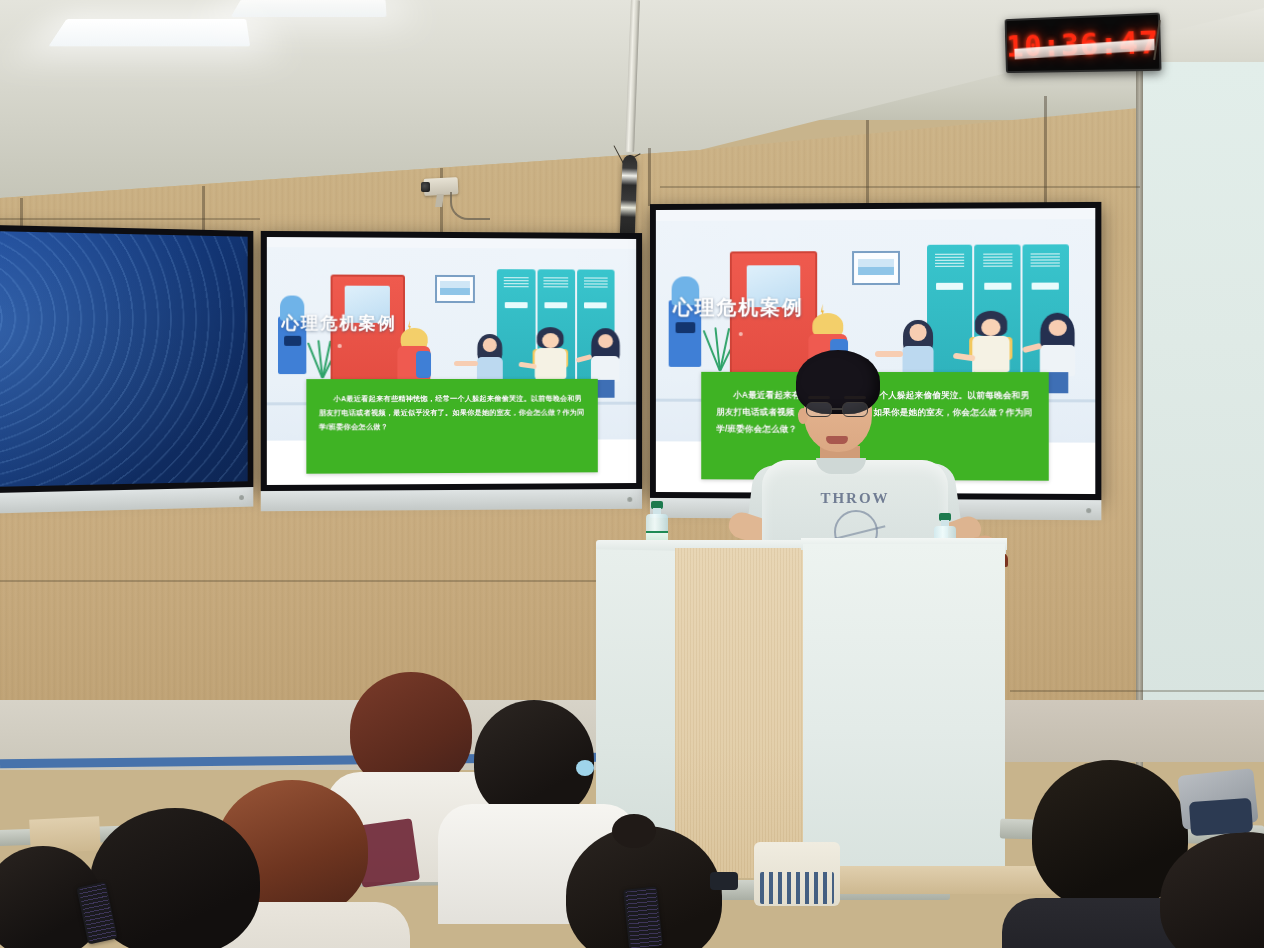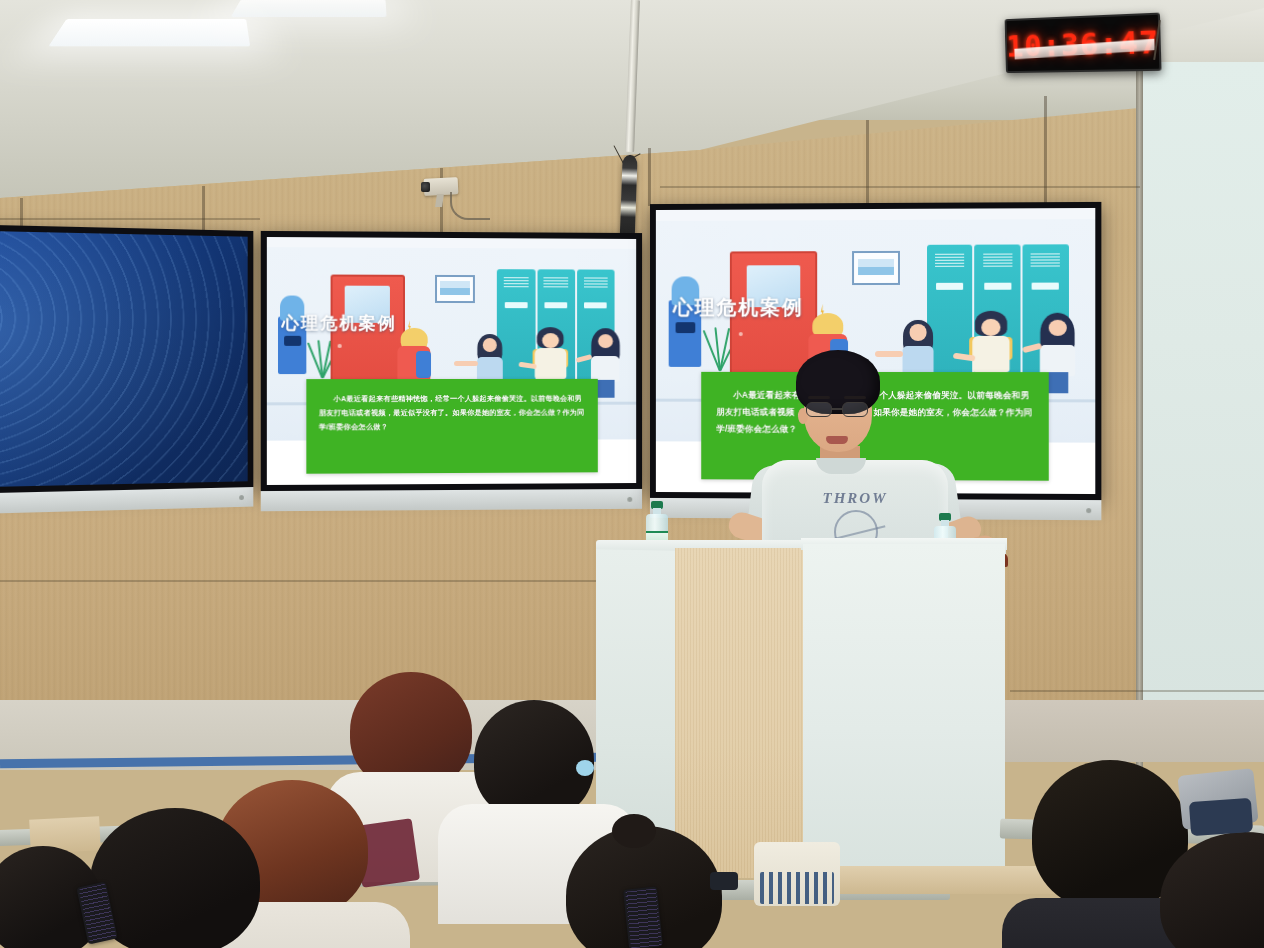--- a/index.html
+++ b/index.html
@@ -288,21 +288,21 @@
   }
   .greenbox p{
     margin:0;color:#ffffff;font-weight:bold;
     font-size:7.2px;line-height:1.95;letter-spacing:.2px;
     text-indent:2em;
     text-shadow:0 0 1px rgba(0,0,0,.25);
   }
   #panel-right .greenbox p{font-size:8.6px;line-height:1.95;}
 
   
-  .presenter{position:absolute;left:728px;top:350px;width:250px;height:230px;font-style:italic;}
+  .presenter{position:absolute;left:728px;top:350px;width:250px;height:230px;}
   .p-hair{
     position:absolute;left:68px;top:0;width:84px;height:64px;
     background:#16131a;border-radius:50% 50% 38% 38%;
     box-shadow:inset -6px -4px 10px rgba(0,0,0,.5);
   }
   .p-face{
     position:absolute;left:76px;top:26px;width:68px;height:76px;
     background:linear-gradient(180deg,#e7b894,#dba883);
     border-radius:44% 44% 48% 48%;
   }

